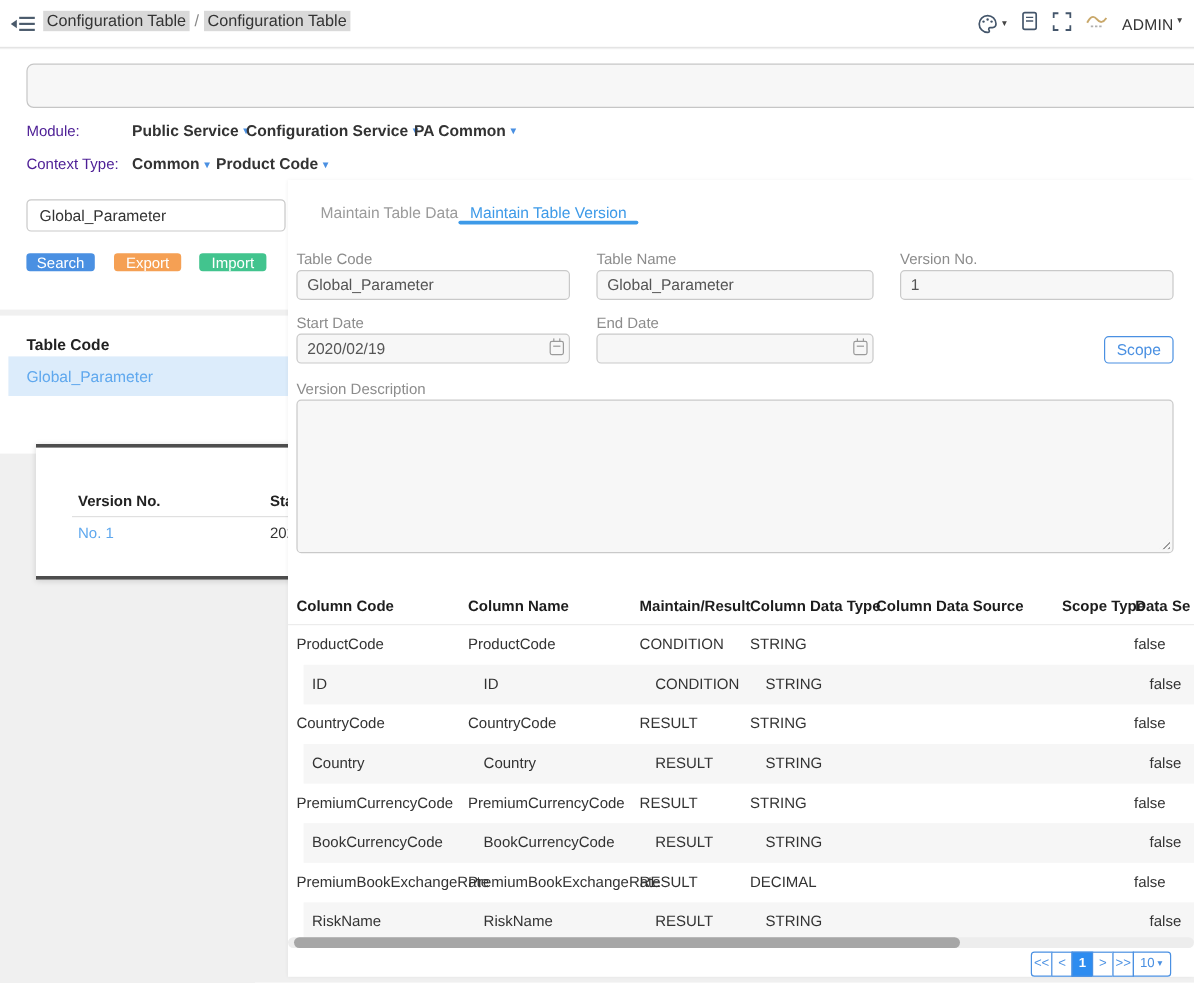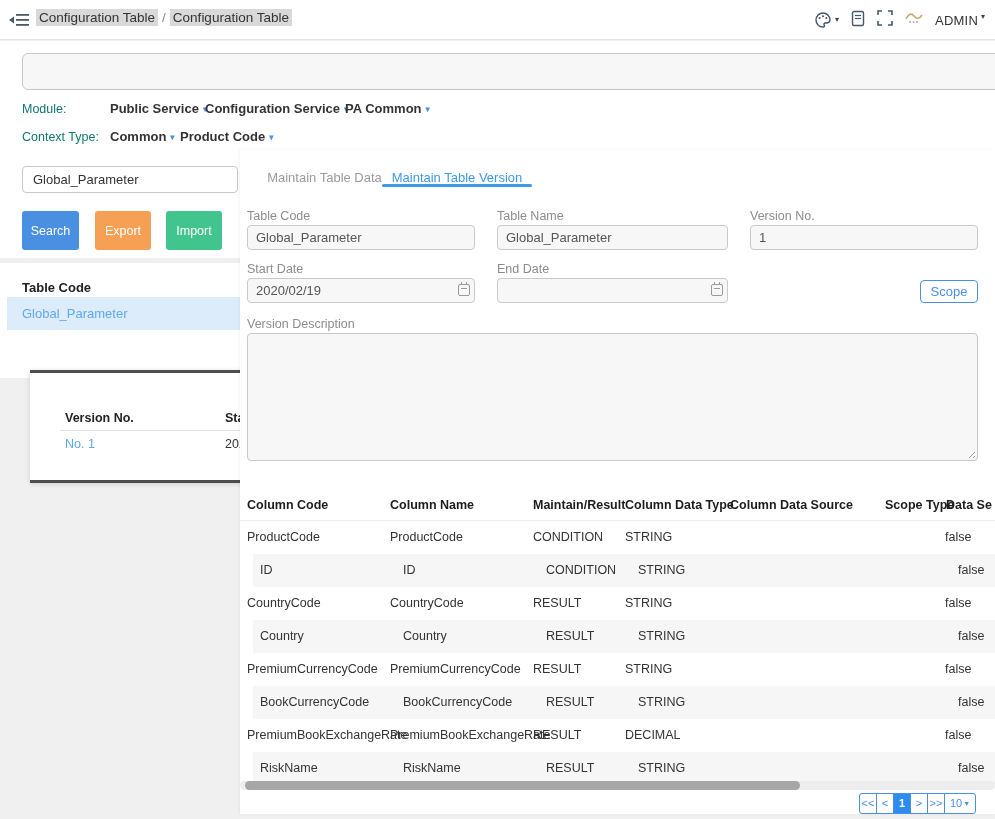--- a/index.html
+++ b/index.html
@@ -17,25 +17,25 @@
   .caret-dark { font-size: 8px; color: #444; margin-left: 3px; position: relative; top: -1px; }
   .caret-blue { font-size: 8.5px; color: #4a90e2; margin-left: 4px; position: relative; top: -1px; }
 
   
   .zone-top { position: absolute; left: 0; top: 41px; width: 995px; height: 109px; background: #fff; }
   .zone-left-top { position: absolute; left: 0; top: 150px; width: 240px; height: 108px; background: #fff; }
   .left-card { position: absolute; left: 0; top: 263px; width: 240px; height: 115px; background: #fff; }
 
   .strip { position: absolute; left: 22px; top: 53px; width: 985px; height: 37px; background: #f7f7f7; border: 1px solid #c6c6c6; border-radius: 6px; }
 
-  .filter-label { position: absolute; font-size: 12.5px; color: #0f766e; }
+  .filter-label { position: absolute; font-size: 12.5px; color: #4c1d95; }
   .filter-item { position: absolute; font-size: 13px; font-weight: 600; color: #333; cursor: pointer; white-space: nowrap; }
 
   .search-input { position: absolute; left: 22px; top: 166px; width: 216px; height: 27px; border: 1px solid #c9c9c9; border-radius: 4px; background: #fff; font-size: 13px; color: #333; padding: 0 10px; font-family: "Liberation Sans", sans-serif; }
-  .btn { position: absolute; top: 211px; height: 39px; border: none; border-radius: 3px; color: #fff; font-size: 12.5px; cursor: pointer; font-family: "Liberation Sans", sans-serif; }
+  .btn { position: absolute; top: 211px; height: 15px; border: none; border-radius: 3px; color: #fff; font-size: 12.5px; cursor: pointer; font-family: "Liberation Sans", sans-serif; }
 
   .list-header { position: absolute; left: 22px; top: 280px; font-size: 13px; font-weight: bold; color: #222; }
   .list-item { position: absolute; left: 7px; top: 297px; width: 233px; height: 33px; line-height: 33px; padding-left: 15px; font-size: 13px; cursor: pointer; }
 
   
   .version-popup { position: absolute; left: 30px; top: 370px; width: 310px; height: 113px; background: #fff; border-top: 3px solid #4d4d4d; border-bottom: 3px solid #4d4d4d; z-index: 1; box-shadow: 0 1px 5px rgba(0,0,0,.15); }
   .vp-col { position: absolute; top: 38px; font-size: 12.5px; font-weight: bold; color: #222; white-space: nowrap; }
   .vp-sep { position: absolute; left: 30px; right: 8px; top: 57px; height: 1px; background: #e0e0e0; }
   .vp-cell { position: absolute; top: 64px; font-size: 12.5px; white-space: nowrap; }
 

